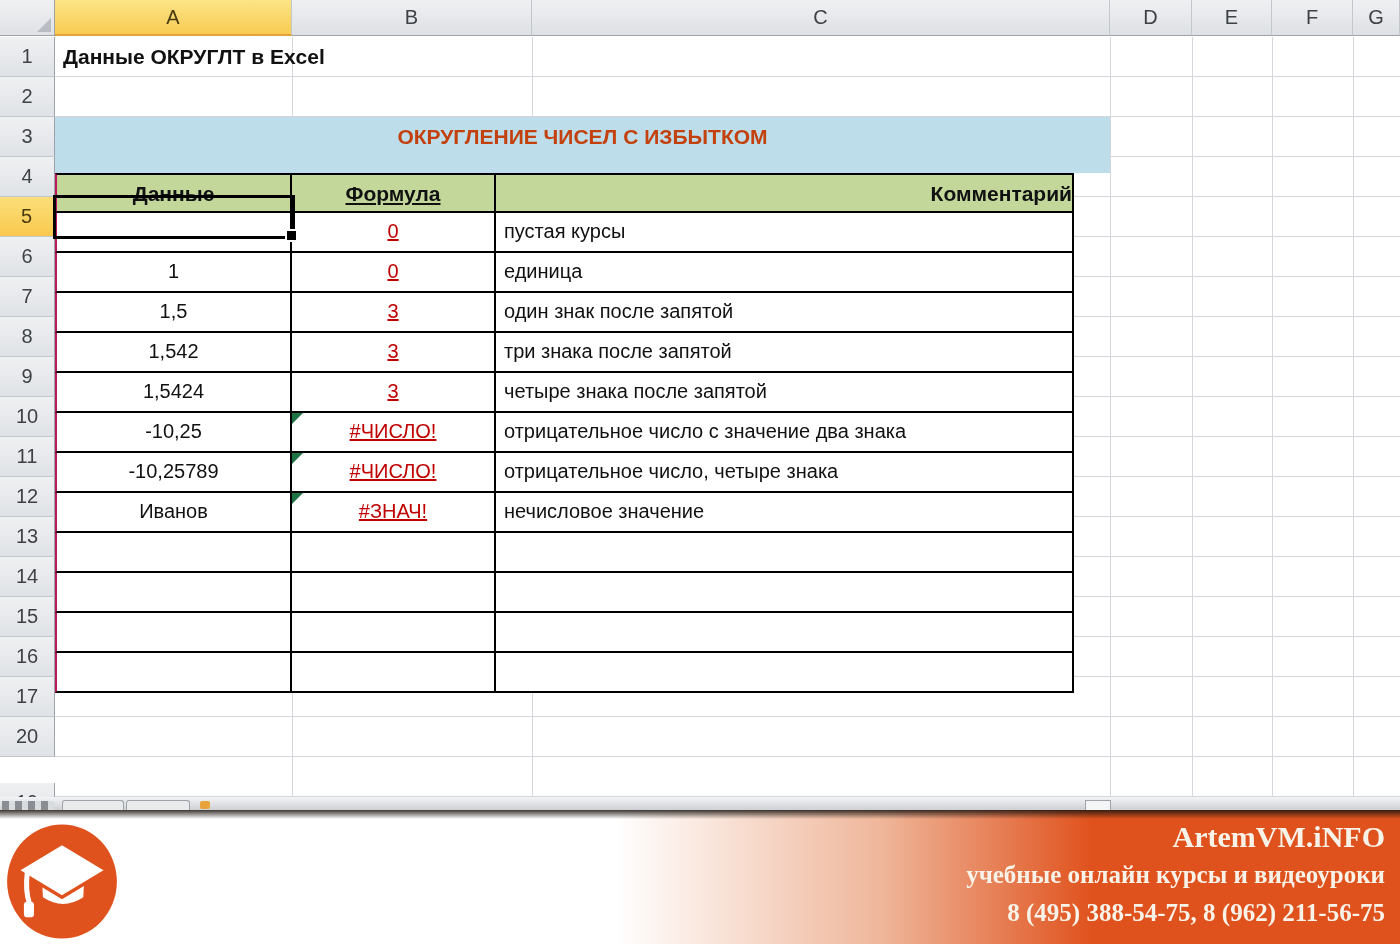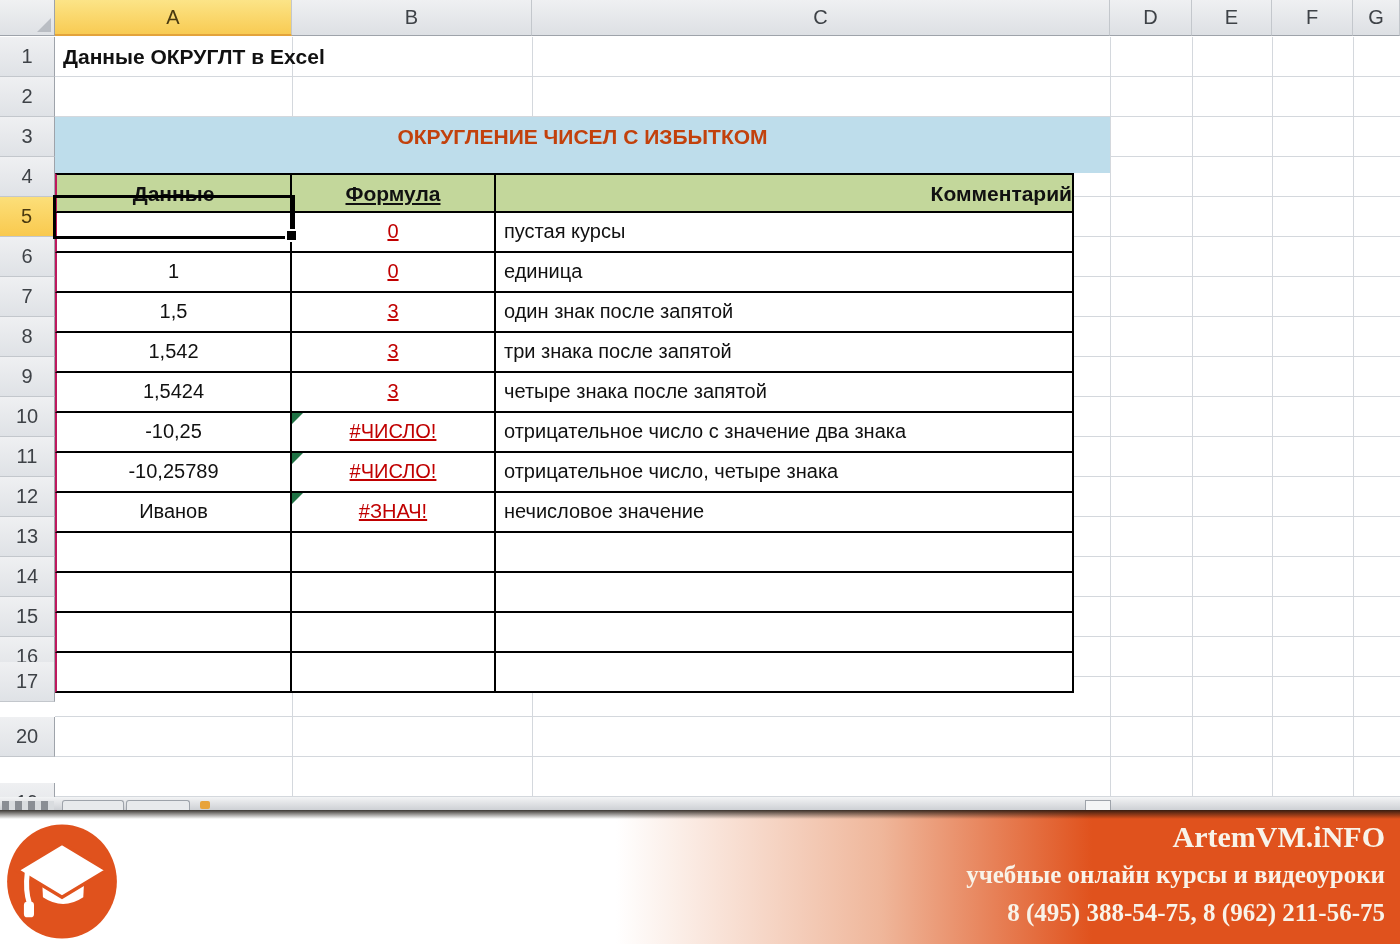--- a/index.html
+++ b/index.html
@@ -105,21 +105,21 @@
   <div class="row-hdr" style="top:277px">7</div>
   <div class="row-hdr" style="top:317px">8</div>
   <div class="row-hdr" style="top:357px">9</div>
   <div class="row-hdr" style="top:397px">10</div>
   <div class="row-hdr" style="top:437px">11</div>
   <div class="row-hdr" style="top:477px">12</div>
   <div class="row-hdr" style="top:517px">13</div>
   <div class="row-hdr" style="top:557px">14</div>
   <div class="row-hdr" style="top:597px">15</div>
   <div class="row-hdr" style="top:637px">16</div>
-  <div class="row-hdr" style="top:662px">17</div>
+  <div class="row-hdr" style="top:677px">17</div>
   <div class="row-hdr" style="top:717px">20</div>
   <div class="row-hdr" style="top:783px">19</div>
 
   <div class="cell-a1">Данные ОКРУГЛТ в Excel</div>
 
   <div class="tbl">
     <div class="merged-hdr">ОКРУГЛЕНИЕ ЧИСЕЛ С ИЗБЫТКОМ</div>
 
     <div class="trow green toprow">
       <div class="tcell c1 first">Данные</div>

